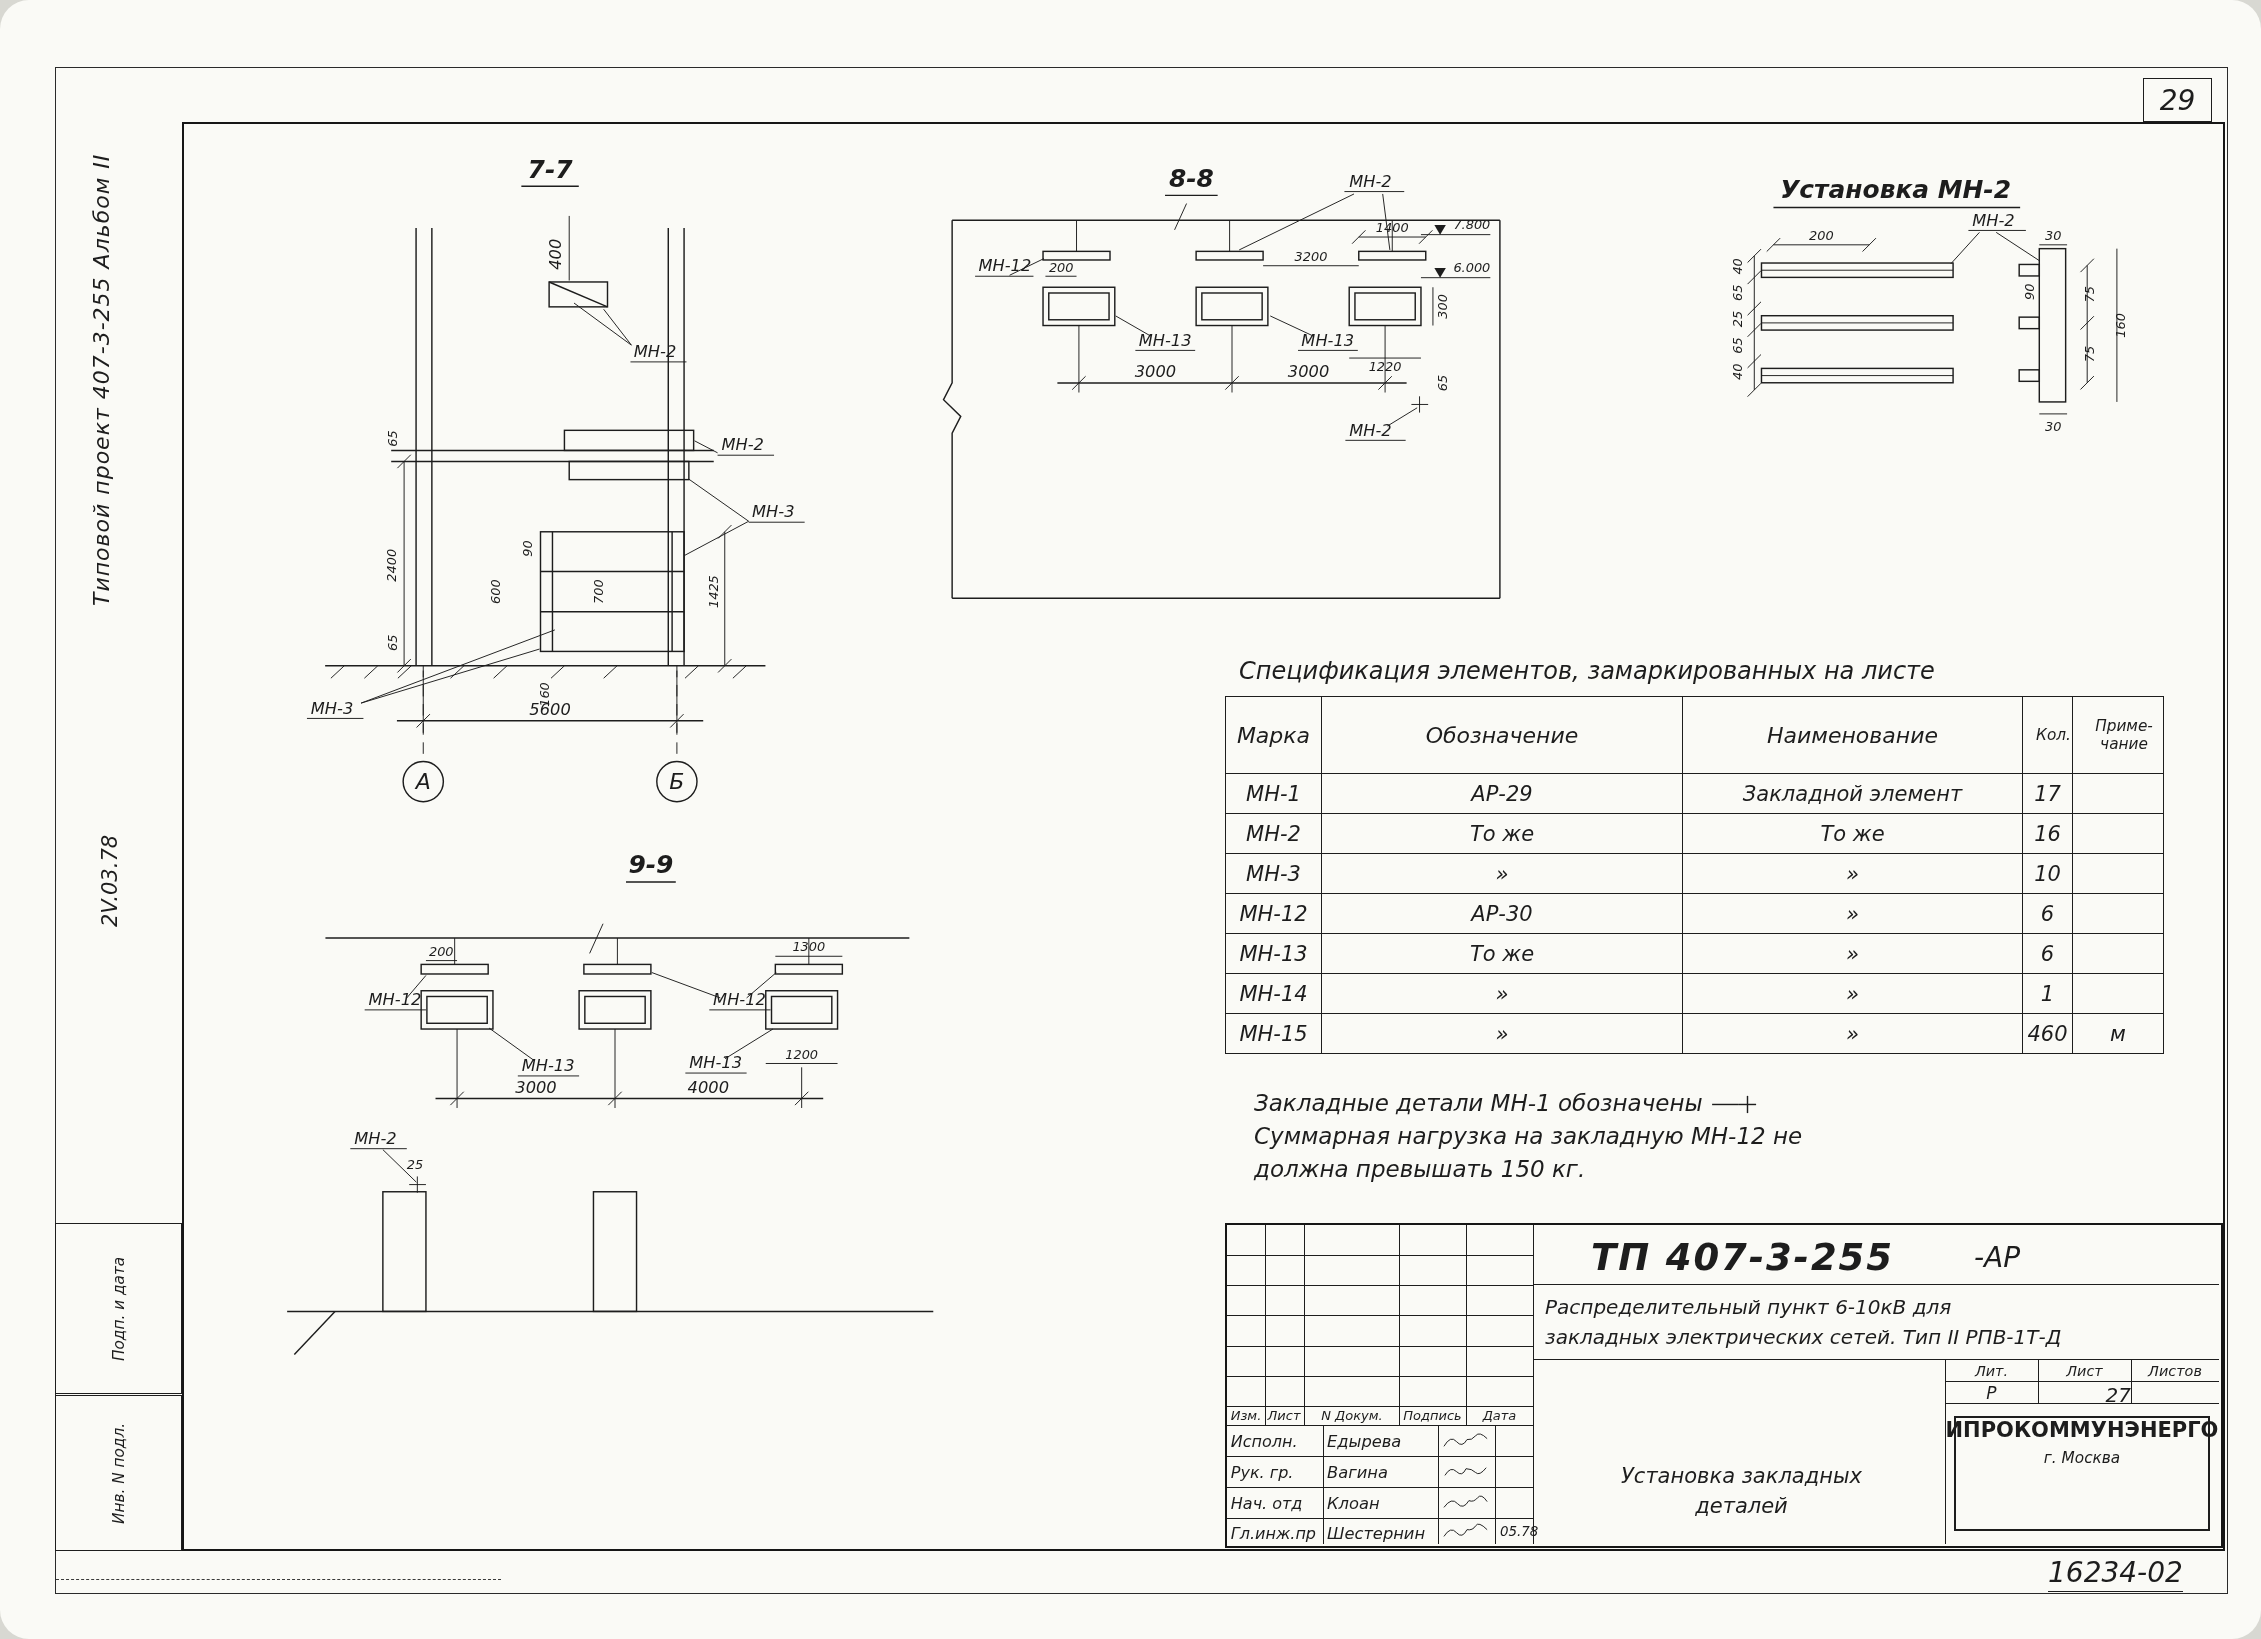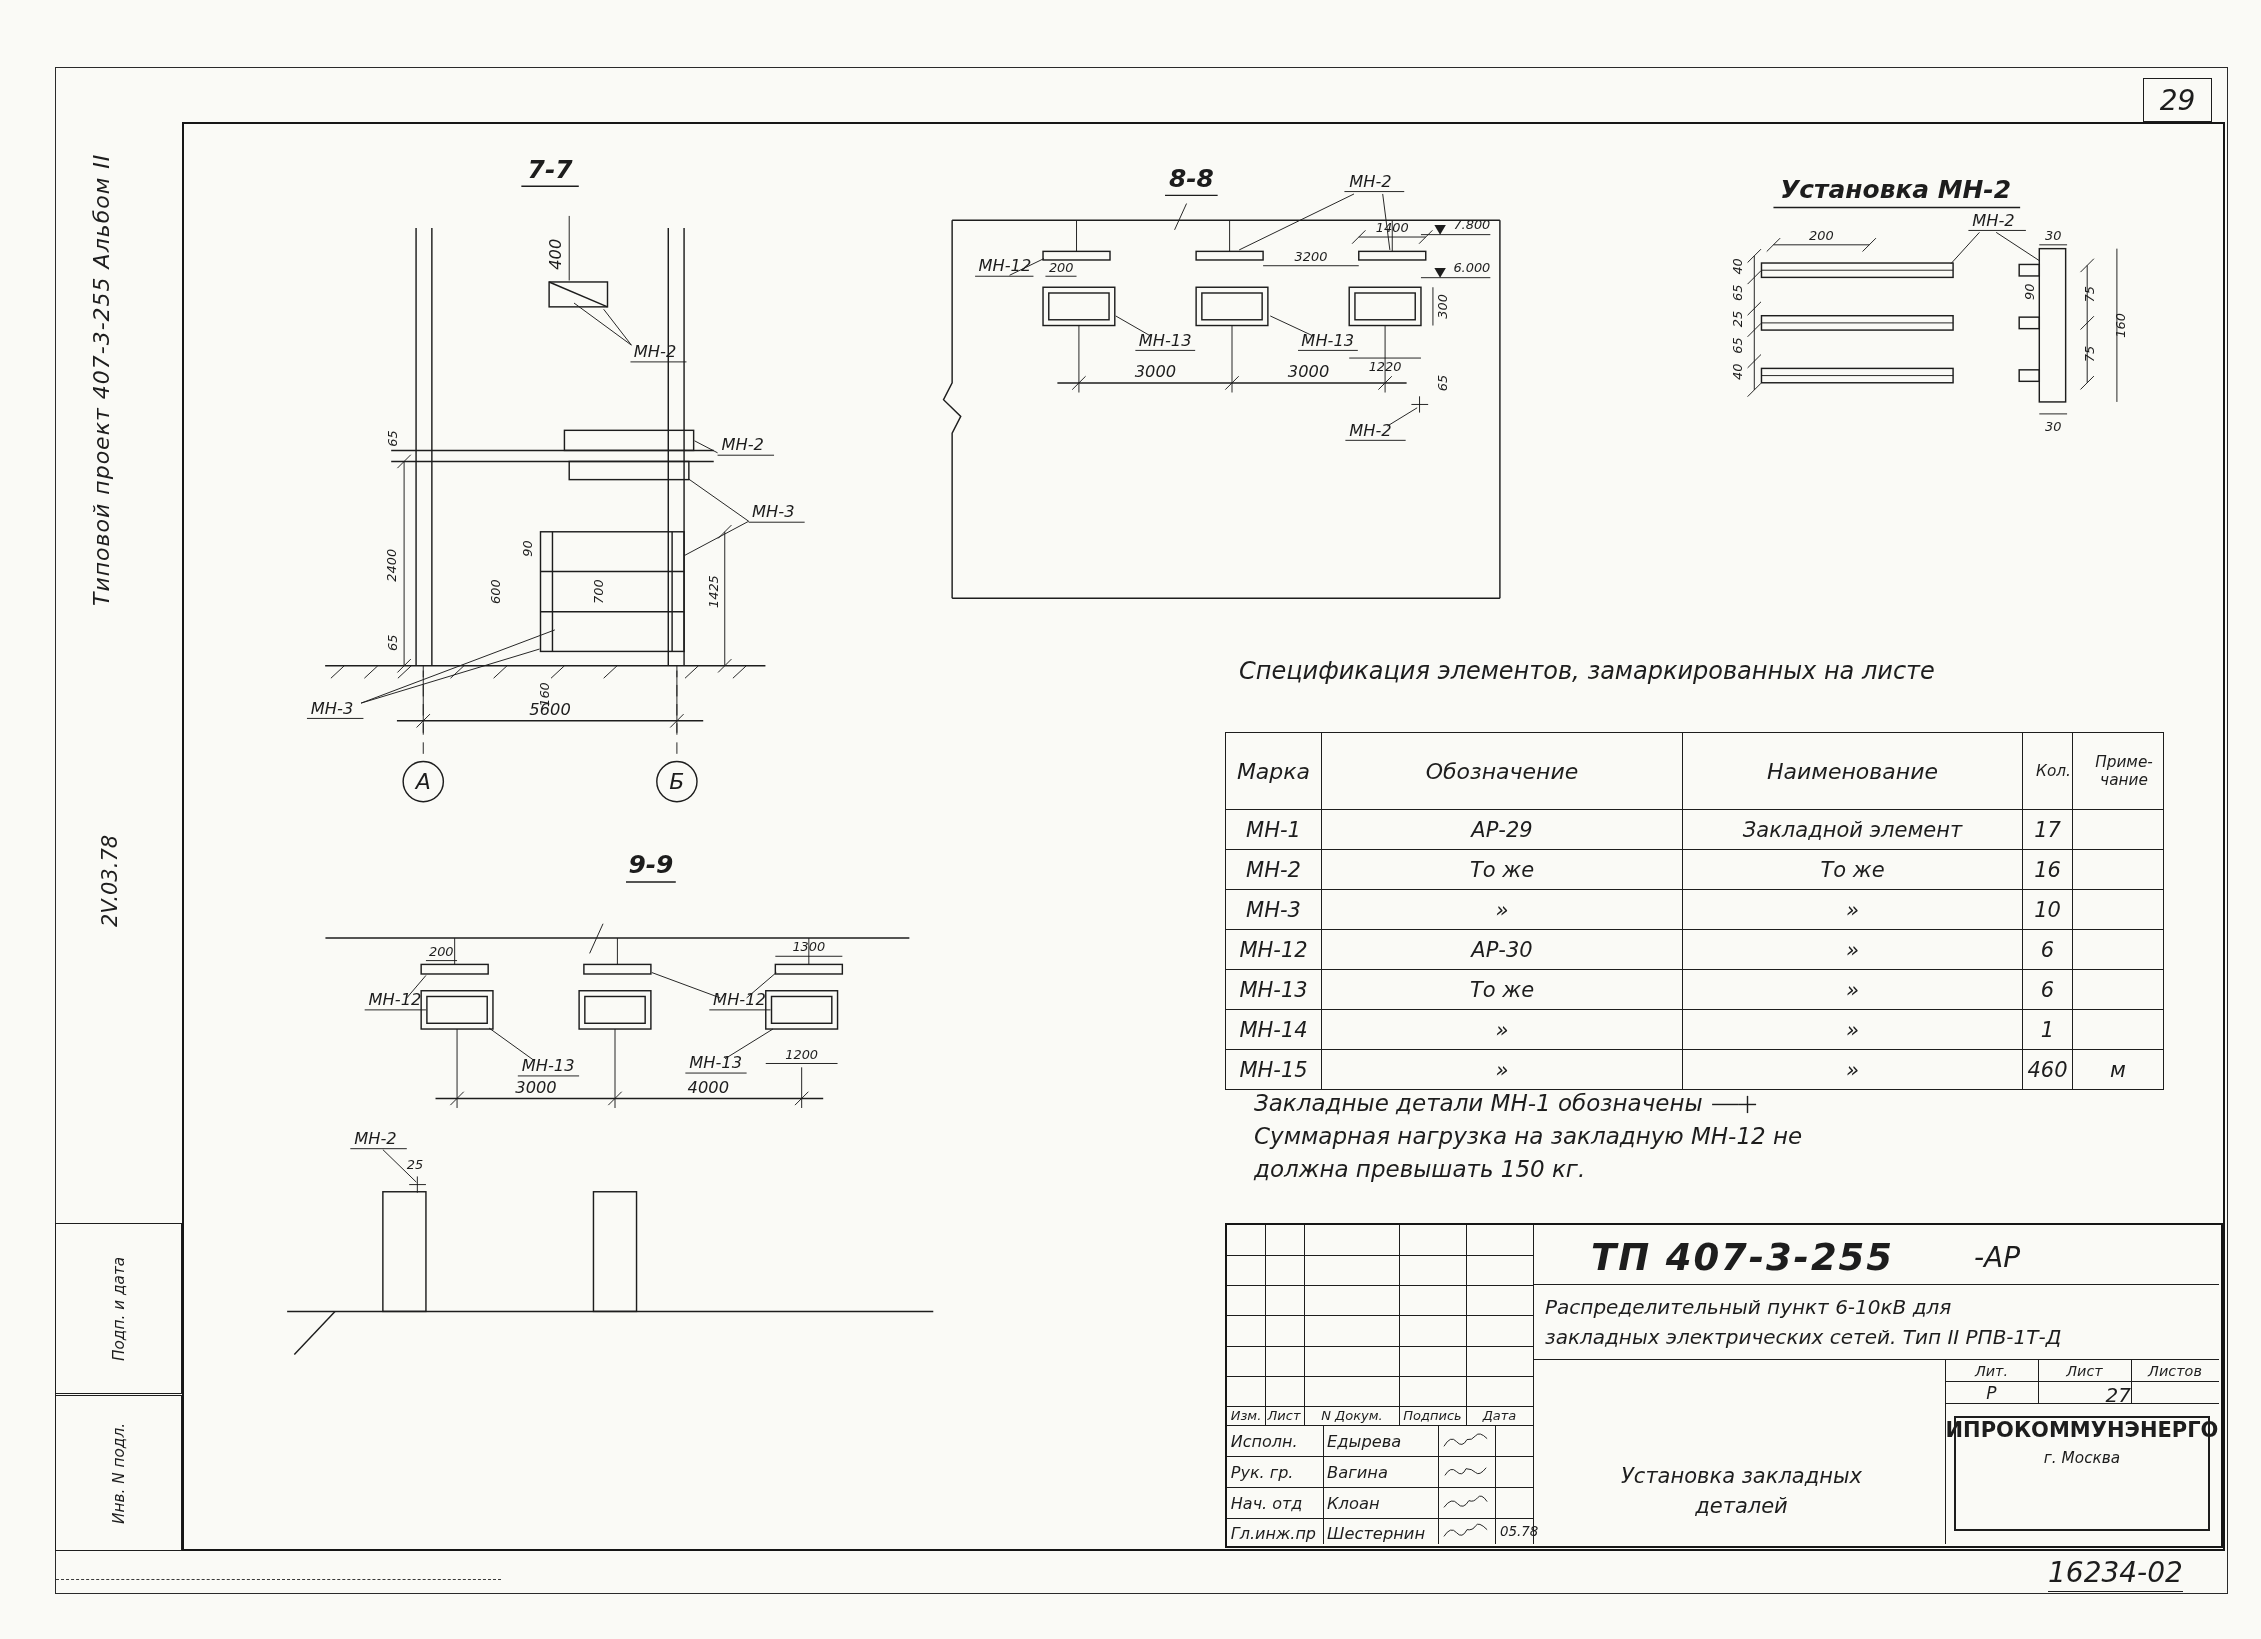--- a/index.html
+++ b/index.html
@@ -1,32 +1,32 @@
 <!DOCTYPE html>
 <html style="font-size:7.7px"><head>
 <meta charset="utf-8">
 <style>
   * { margin:0; padding:0; box-sizing:border-box; }
   html,body { background:#d8d8d2; }
   #page { position:relative; width:2261px; height:1639px; background:#fafaf6; color:#1d1d1d;
-          font-family:"DejaVu Sans", sans-serif; overflow:hidden; }
+          font-family:"DejaVu Sans", sans-serif; overflow:hidden;border-radius:29px; }
   .abs { position:absolute; }
   .hand { font-style:italic; }
   .vtext { writing-mode:vertical-rl; transform:rotate(180deg); text-align:center; }
   .frame-outer { border:1.4px solid #2a2a2a; }
   .frame-main  { border:2.9px solid #161616; }
   svg text { font:italic 34px "DejaVu Sans", sans-serif; fill:#1d1d1d; }
   svg text.big { font-size:52px; font-weight:bold; }
   svg text.sm  { font-size:27px; }
   svg text.ax  { font-size:46px; }
   .ln   { stroke:#1d1d1d; stroke-width:3; fill:none; }
   .thin { stroke-width:2; }
   .dash { stroke-dasharray:24 16; }
   
-  table.spec { border-collapse:collapse; table-layout:fixed; width:938px; background:transparent;margin-top:36px; }
+  table.spec { border-collapse:collapse; table-layout:fixed; width:938px; background:transparent; }
   table.spec th, table.spec td { border:1.4px solid #1d1d1d; font:italic 21px "DejaVu Sans", sans-serif;
       text-align:center; vertical-align:middle; overflow:hidden; }
   table.spec th { height:77px; font-size:22px; font-weight:normal; }
   table.spec td { height:40px; }
   table.spec th.kol, table.spec th.prim { font-size:15.3px;padding-left:12px; }
   
   .tb { border:2.9px solid #161616; }
   .hl { position:absolute; background:#1d1d1d; height:1.4px; }
   .vl { position:absolute; background:#1d1d1d; width:1.4px; }
   .tb .cellt { position:absolute; font-style:italic; }

